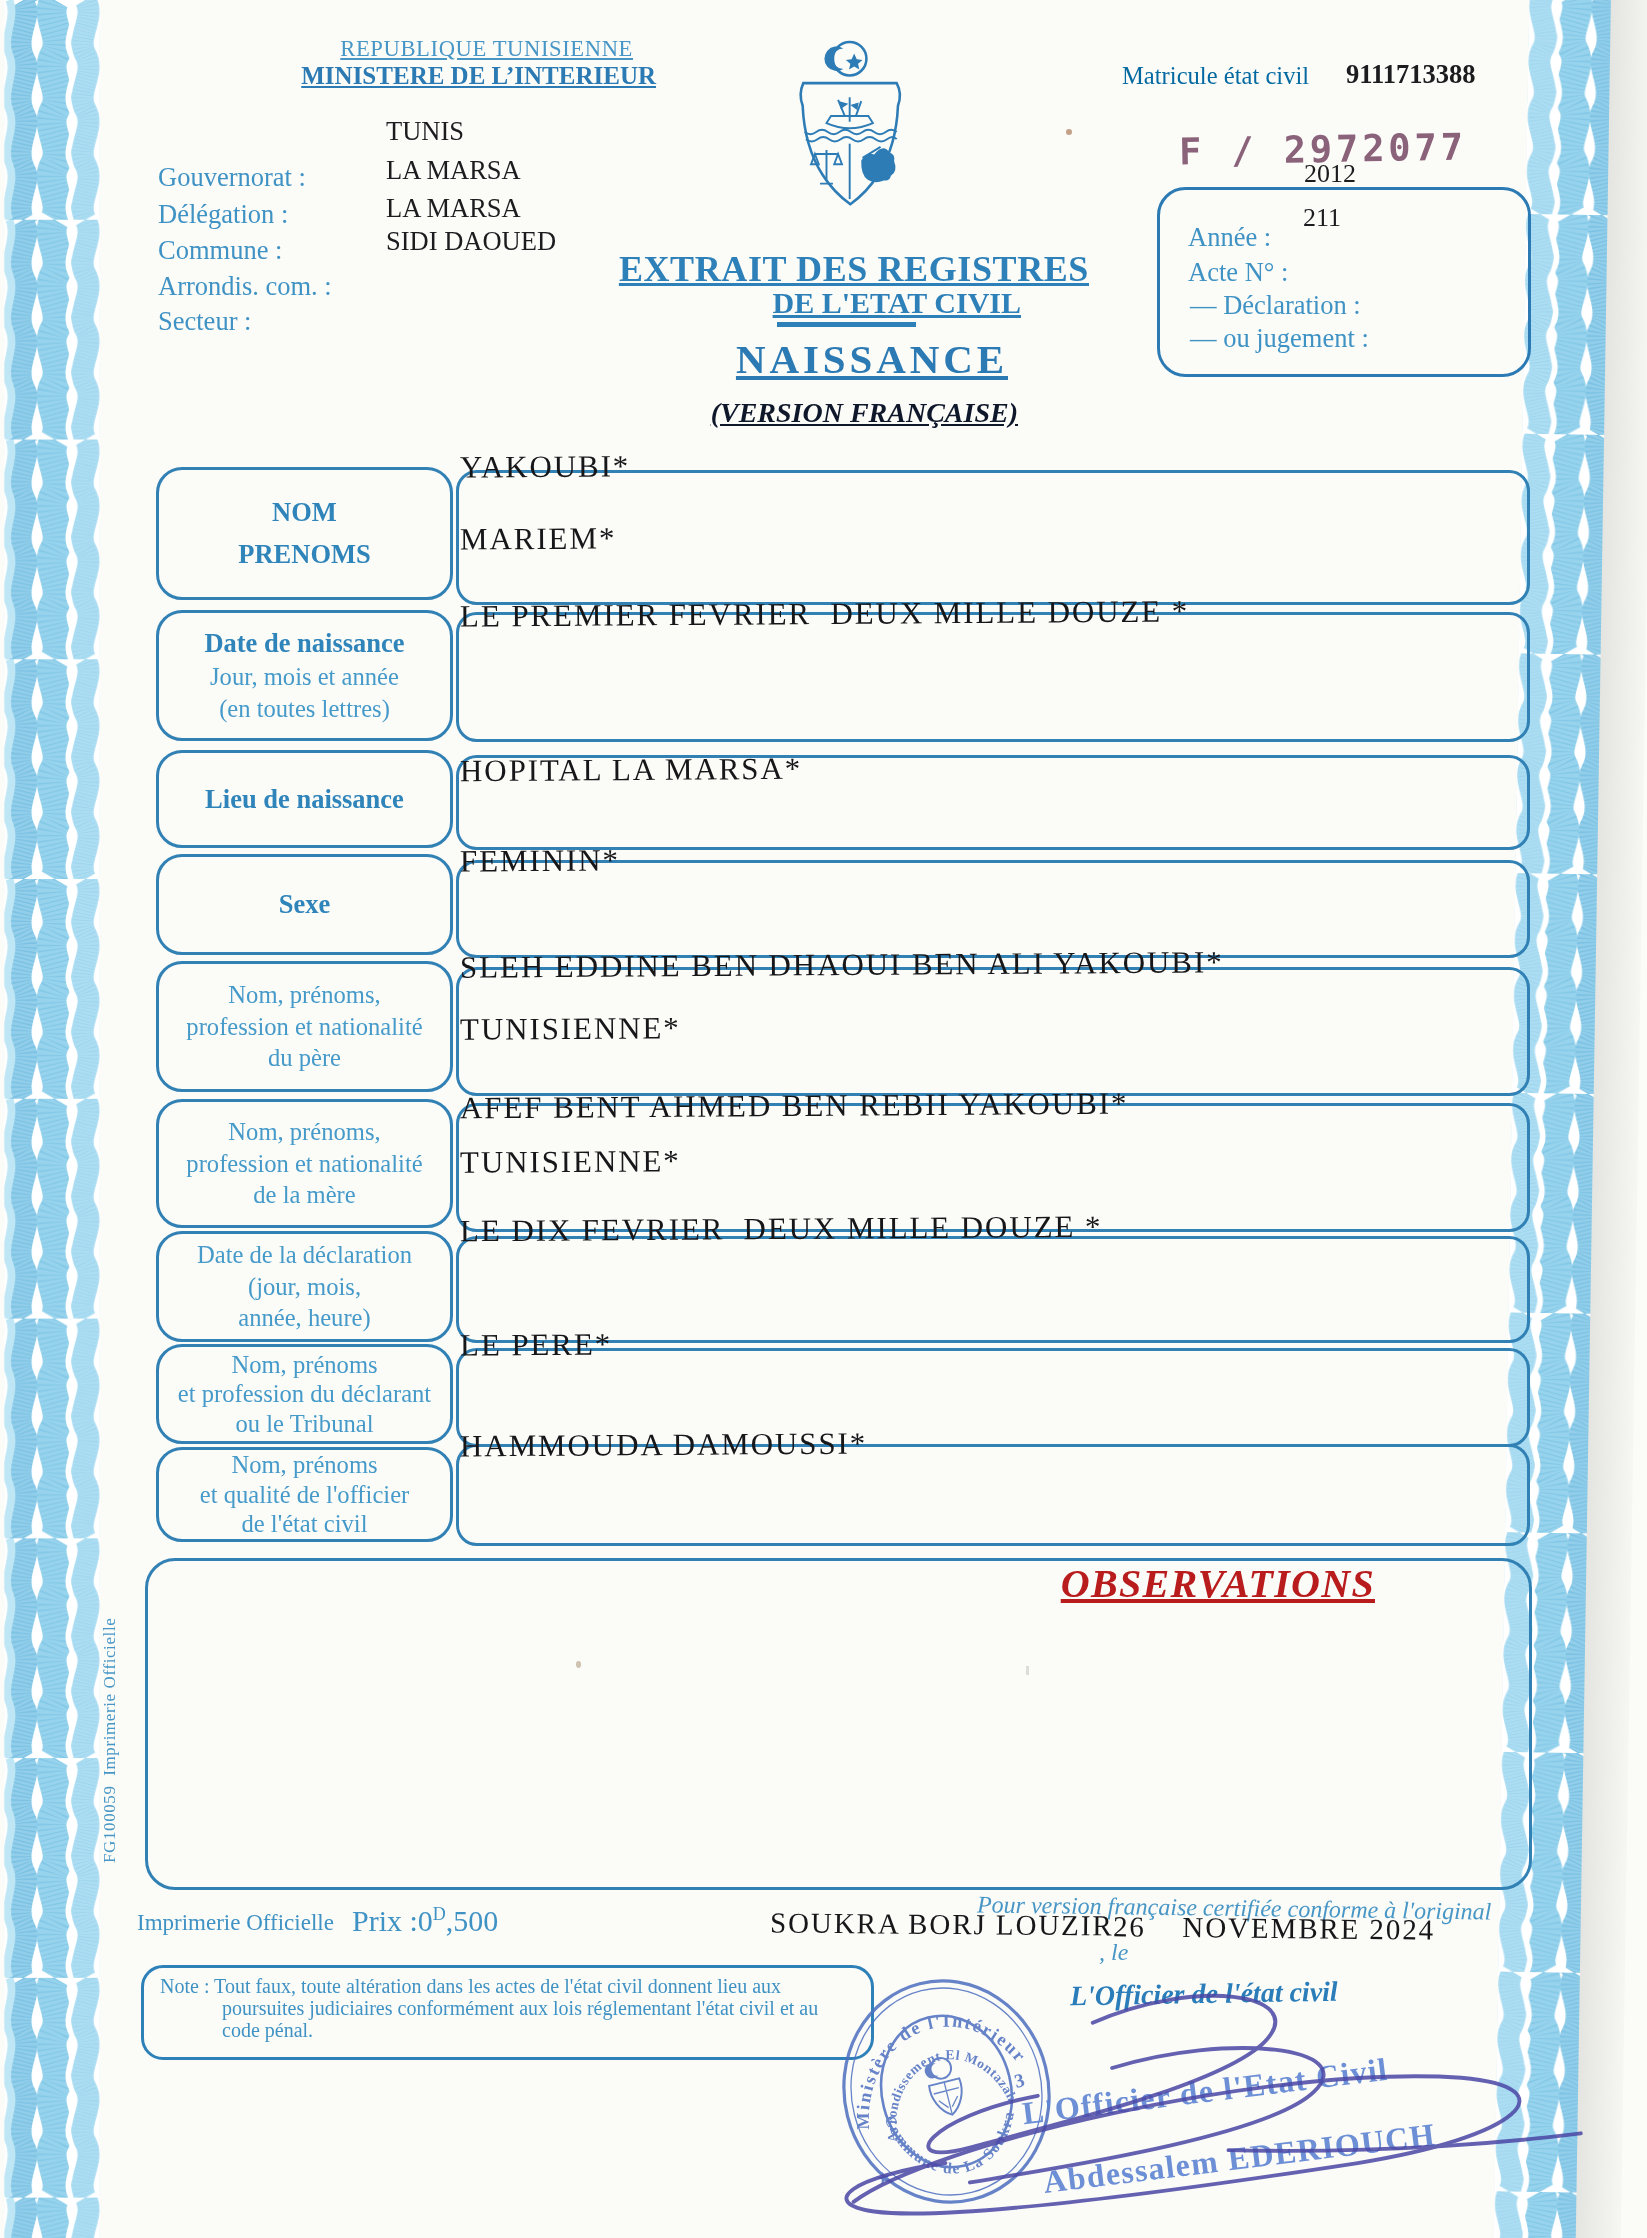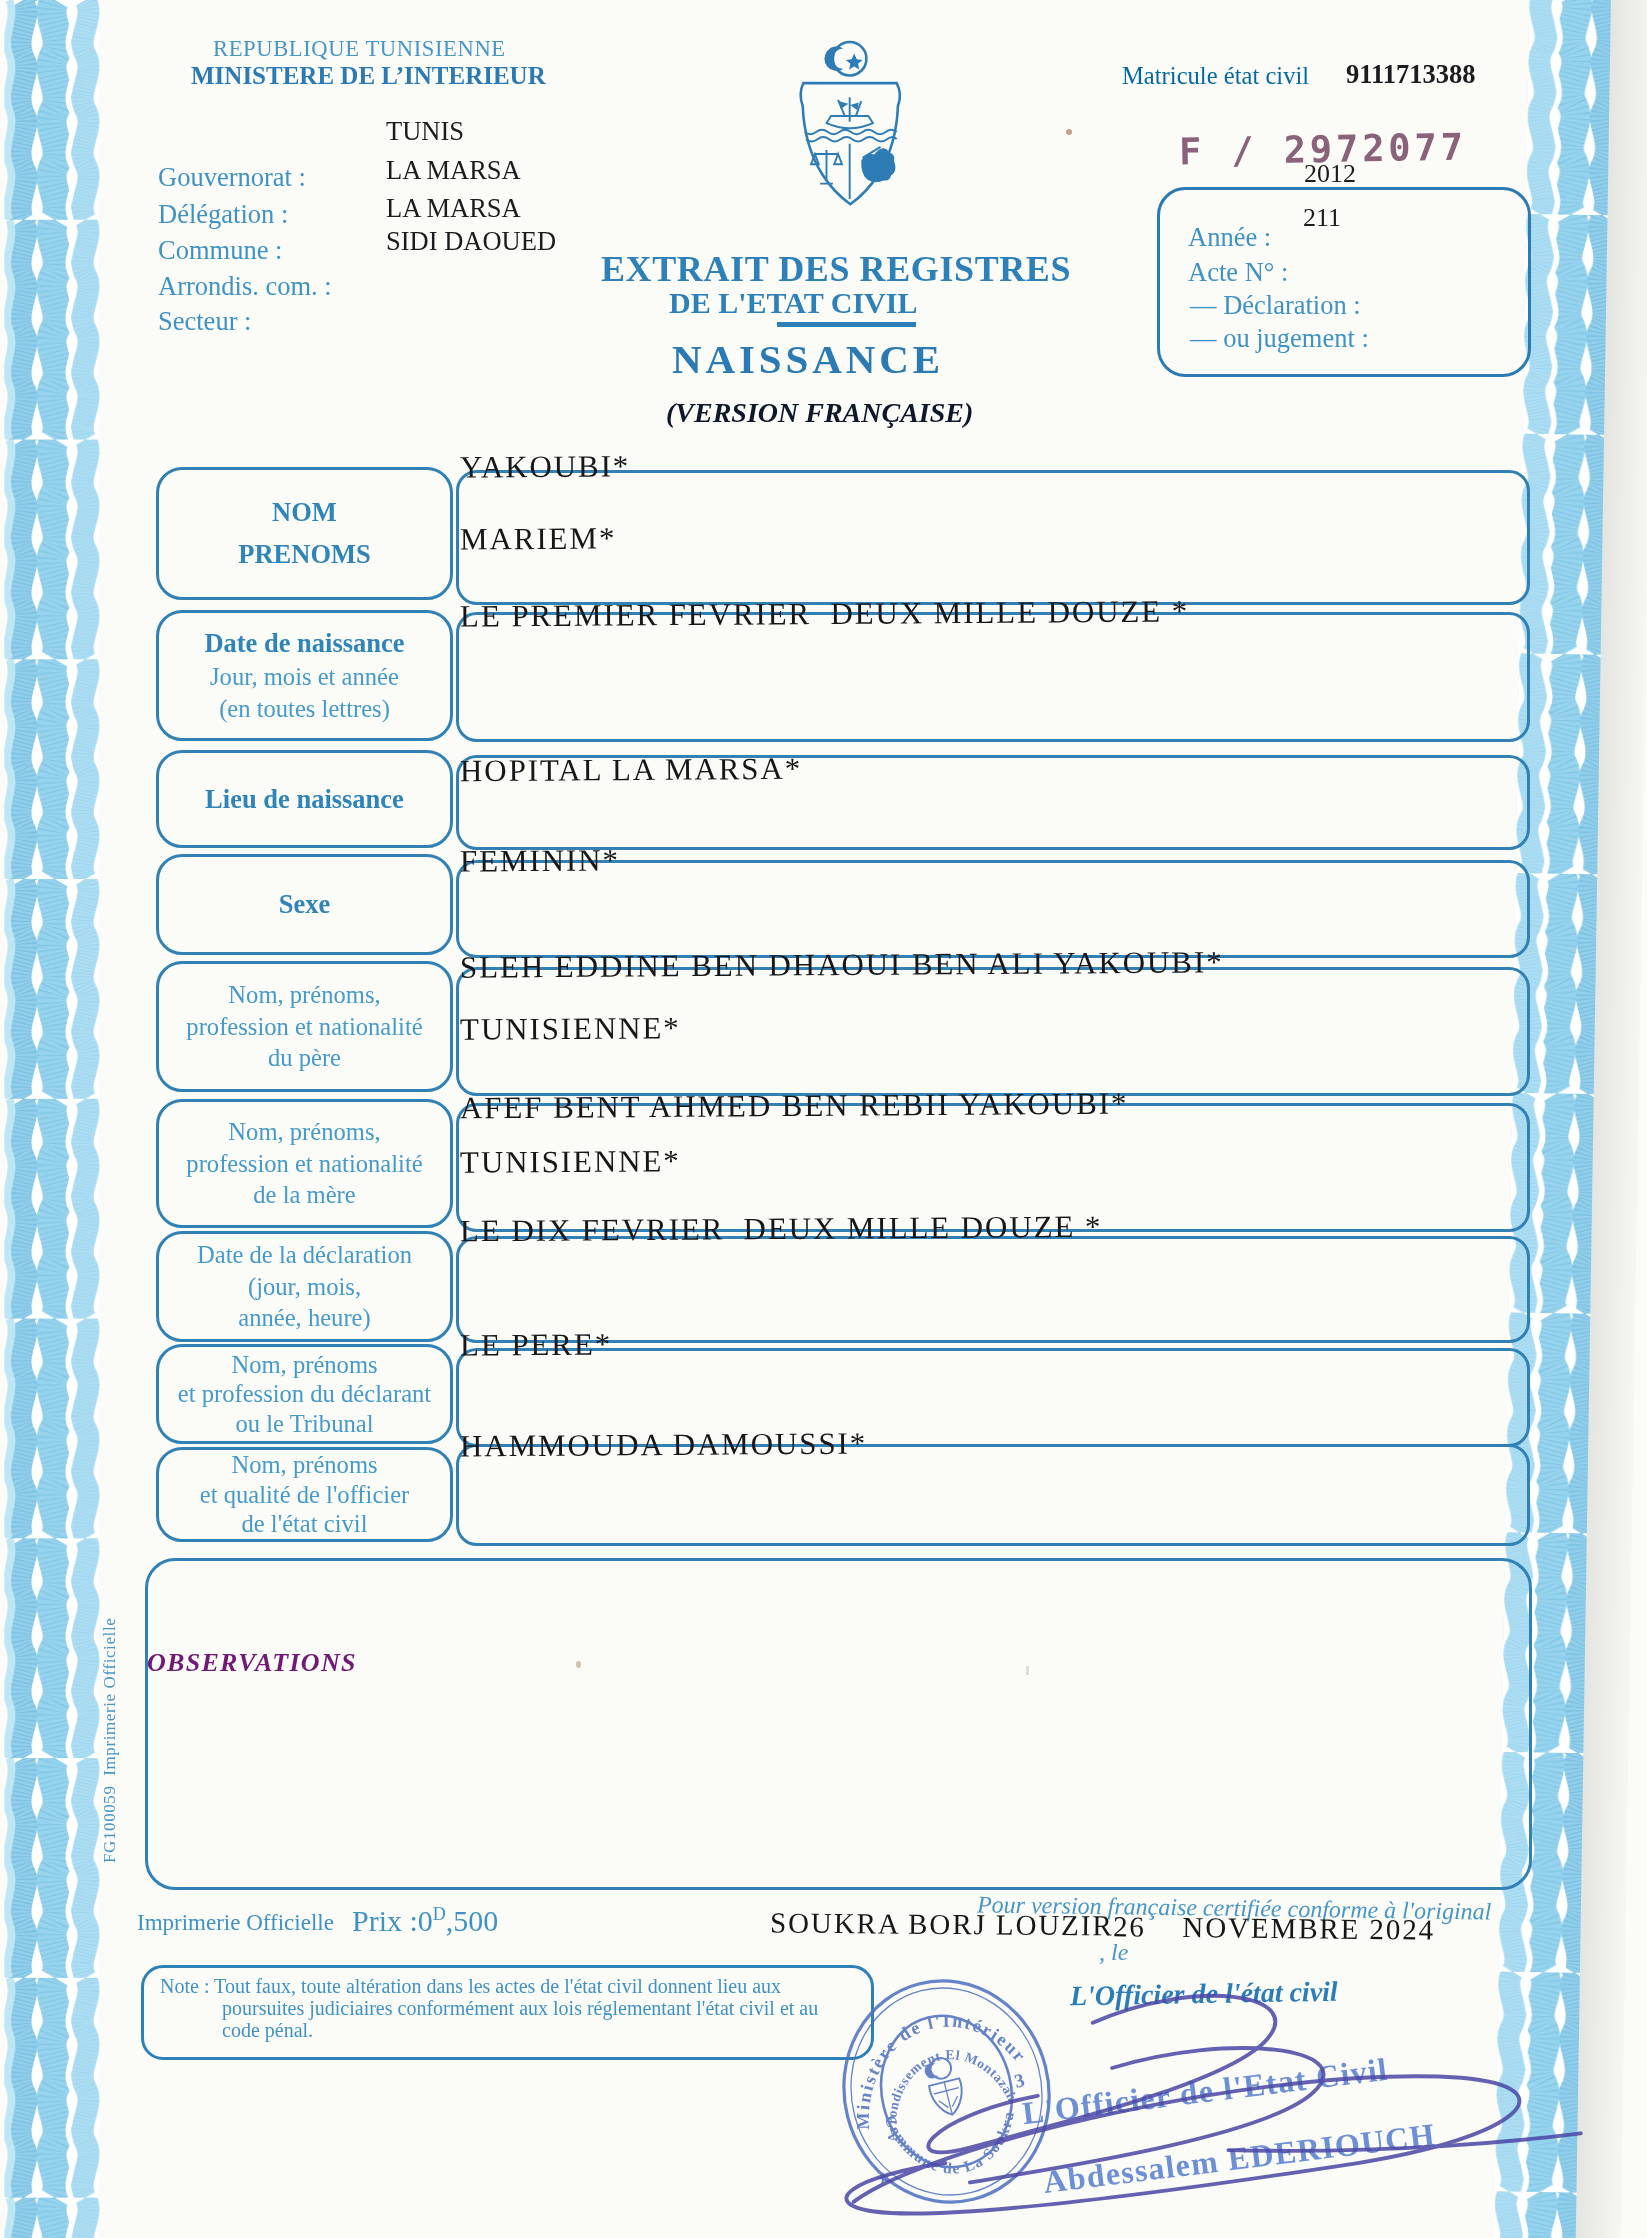--- a/index.html
+++ b/index.html
@@ -1,19 +1,19 @@
 <!DOCTYPE html>
 <html style="font-size:10.3px"><head>
 <meta charset="utf-8">
 <style>
   html,body{margin:0;padding:0;background:#e6e6e2;}
   #doc{position:relative;width:1648px;height:2239px;background:#fbfbf8;overflow:hidden;
        font-family:"Liberation Serif",serif;color:#1a1a1d;}
   .abs{position:absolute;}
-  .ctr{text-align:left;}
+  .ctr{text-align:right;text-decoration:underline;}
   
   .l-b{font-size:26.5px;font-weight:bold;color:#2f84ba;}
   .l-r{font-size:24.6px;color:#459ac9;}
   .hdr-lbl{font-size:26.5px;color:#3f92c4;}
   .hdr-val{font-size:26.5px;color:#1c1c1f;white-space:pre;}
   
   .typed{font-size:31px;letter-spacing:1.9px;white-space:pre;color:#17171a;transform:rotate(-0.4deg);}
   .lbl-box{position:absolute;left:156px;width:291px;border:3.2px solid #3181b5;border-radius:26px;
            display:flex;flex-direction:column;justify-content:center;align-items:center;
            text-align:center;line-height:1.3;background:transparent;}
@@ -182,21 +182,21 @@
   <div class="abs typed" style="left:460px;top:843px;">FEMININ*</div>
   <div class="abs typed" style="left:460px;top:947px;">SLEH EDDINE BEN DHAOUI BEN ALI YAKOUBI*</div>
   <div class="abs typed" style="left:460px;top:1011px;">TUNISIENNE*</div>
   <div class="abs typed" style="left:460px;top:1088px;">AFEF BENT AHMED BEN REBII YAKOUBI*</div>
   <div class="abs typed" style="left:460px;top:1144px;">TUNISIENNE*</div>
   <div class="abs typed" style="left:460px;top:1211px;">LE DIX FEVRIER  DEUX MILLE DOUZE *</div>
   <div class="abs typed" style="left:460px;top:1327px;">LE PERE*</div>
   <div class="abs typed" style="left:460px;top:1427px;">HAMMOUDA DAMOUSSI*</div>
 
   <div class="abs" style="left:145px;top:1558px;width:1381px;height:326px;border:3.2px solid #3181b5;border-radius:30px;"></div>
-  <div class="abs ctr it" style="left:147px;top:1648px;width:1228px;font-size:26px;font-weight:bold;color:#701a75;letter-spacing:1.3px;">OBSERVATIONS</div>
+  <div class="abs ctr it" style="left:147px;top:1560px;width:1228px;font-size:40px;font-weight:bold;color:#b91c1c;letter-spacing:1.3px;">OBSERVATIONS</div>
 
   <div class="abs" style="left:576px;top:1661px;width:5.2px;height:6.5px;border-radius:50%;background:#c4b49f;opacity:0.8;"></div>
   <div class="abs" style="left:1026px;top:1666px;width:3.2px;height:9px;background:#d4d4d2;opacity:0.8;"></div>
 
   <div class="abs" style="left:100px;top:1863px;width:278px;transform:rotate(-90deg);transform-origin:0 0;font-size:17px;color:#4796c6;letter-spacing:0.6px;white-space:pre;">FG100059  Imprimerie Officielle</div>
 
   <div class="abs" style="left:137px;top:1910px;font-size:23px;color:#3f92c4;">Imprimerie Officielle</div>
   <div class="abs" style="left:352px;top:1904px;font-size:30px;color:#3f92c4;"><span>Prix :0</span><sup>D</sup><span>,500</span></div>
 
   <div class="abs typed" style="left:770px;top:1908px;font-size:29px;transform:rotate(0.5deg);">SOUKRA BORJ LOUZIR</div>

